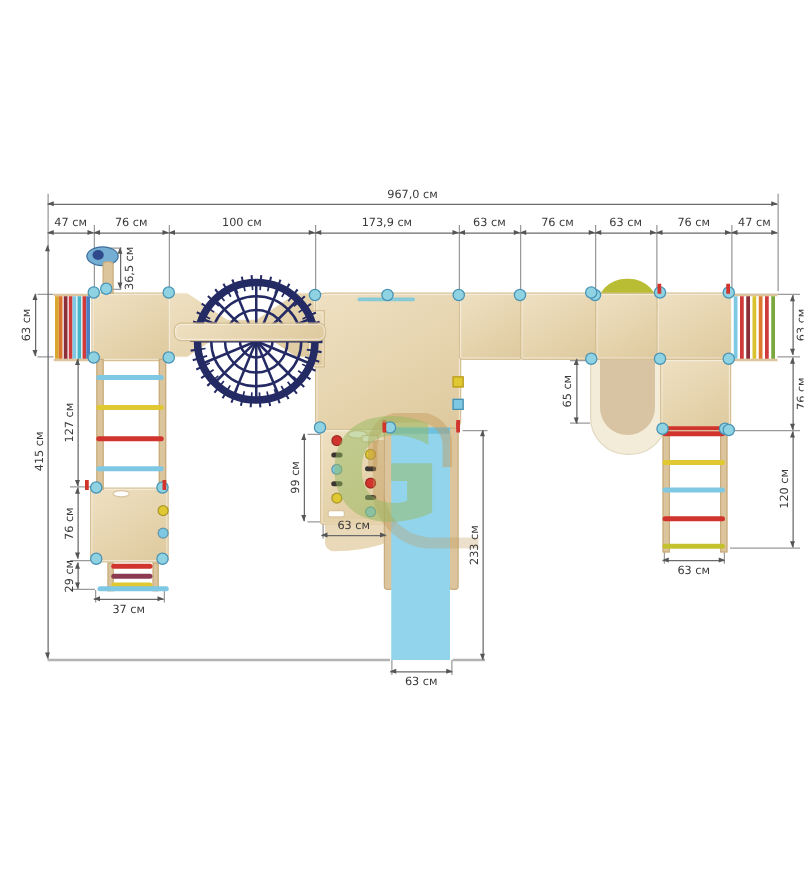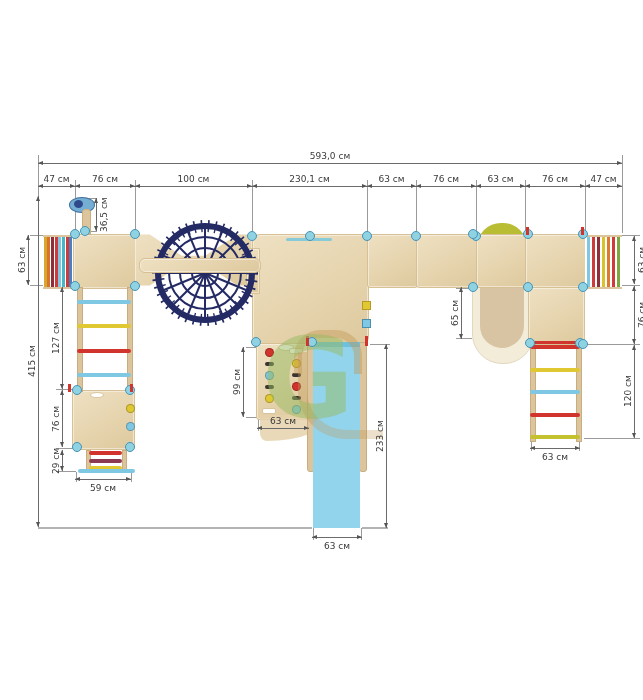--- a/index.html
+++ b/index.html
@@ -217,33 +217,33 @@
       <div class="hold" style="background: rgb(208, 52, 44);"></div>
       <div class="hold dark"></div>
       <div class="hold" style="background: rgb(126, 200, 227);"></div>
     </div>
 
   <div class="wm-handle" style="left:294px;top:330px;width:52px;height:36px;"></div>
   <div class="wm-swoosh" style="left:298px;top:352px;width:76px;height:78px;"></div>
   <div class="wm-g" style="left:262px;top:322px;">G</div>
 
   <div class="hdim" style="left:38px;top:163px;width:584px;">
-    <span class="lbl">593,0 см</span>
+    <span class="lbl">967,0 см</span>
     </div>
   <div class="hdim" style="left:38px;top:186px;width:37px;">
     <span class="lbl">47 см</span>
     </div>
   <div class="hdim" style="left:75px;top:186px;width:60px;">
     <span class="lbl">76 см</span>
     </div>
   <div class="hdim" style="left:135px;top:186px;width:117px;">
     <span class="lbl">100 см</span>
     </div>
   <div class="hdim" style="left:252px;top:186px;width:115px;">
-    <span class="lbl">230,1 см</span>
+    <span class="lbl">173,9 см</span>
     </div>
   <div class="hdim" style="left:367px;top:186px;width:49px;">
     <span class="lbl">63 см</span>
     </div>
   <div class="hdim" style="left:416px;top:186px;width:60px;">
     <span class="lbl">76 см</span>
     </div>
   <div class="hdim" style="left:476px;top:186px;width:49px;">
     <span class="lbl">63 см</span>
     </div>
@@ -266,21 +266,21 @@
   <div class="vdim" style="left:62px;top:287px;height:102px;">
     <span class="lbl">127 см</span>
     </div>
   <div class="vdim" style="left:62px;top:390px;height:57px;">
     <span class="lbl">76 см</span>
     </div>
   <div class="vdim" style="left:62px;top:450px;height:21px;">
     <span class="lbl">29 см</span>
     </div>
   <div class="hdim below" style="left:75px;top:479px;width:56px;">
-    <span class="lbl">59 см</span>
+    <span class="lbl">37 см</span>
     </div>
   <div class="vdim" style="left:243px;top:347px;height:70px;">
     <span class="lbl">99 см</span>
     </div>
   <div class="hdim" style="left:257px;top:428px;width:52px;">
     <span class="lbl">63 см</span>
     </div>
   <div class="vdim" style="left:386px;top:344px;height:184px;">
     <span class="lbl">233 см</span>
     </div>

